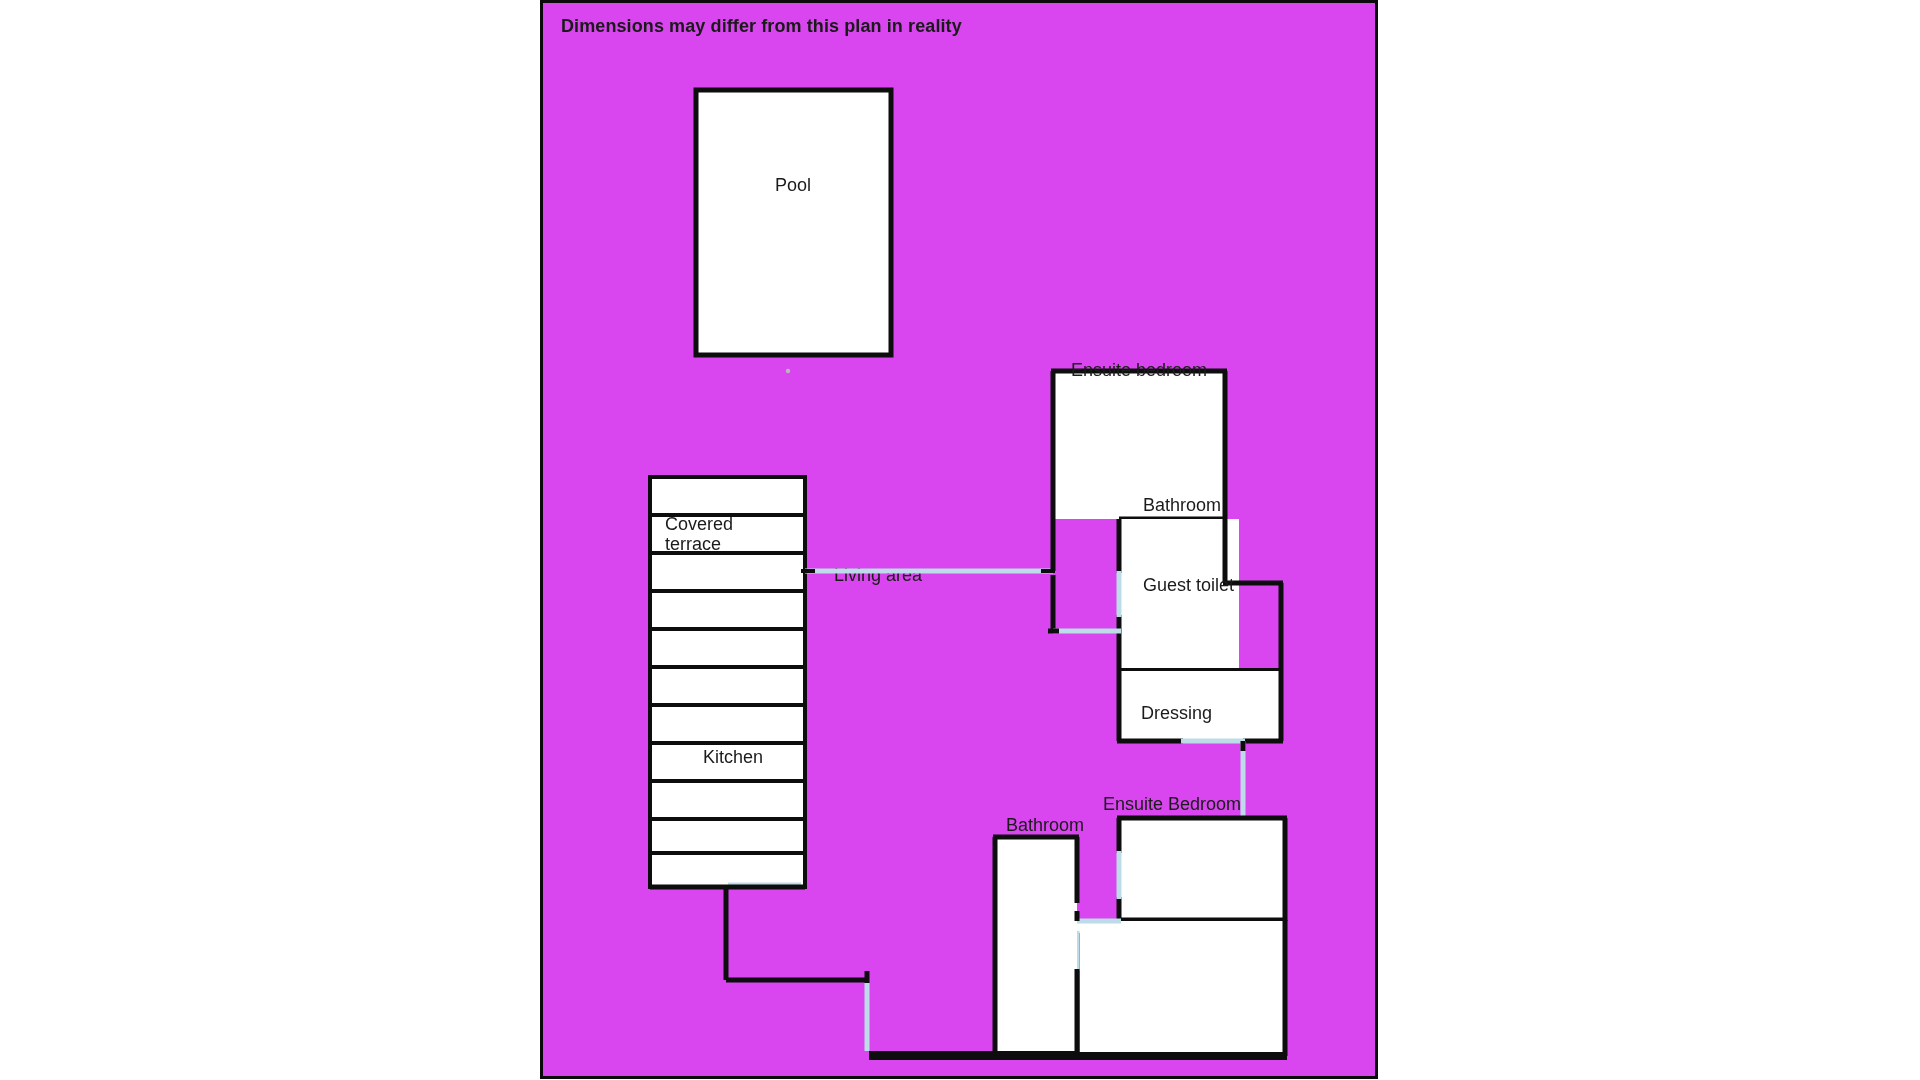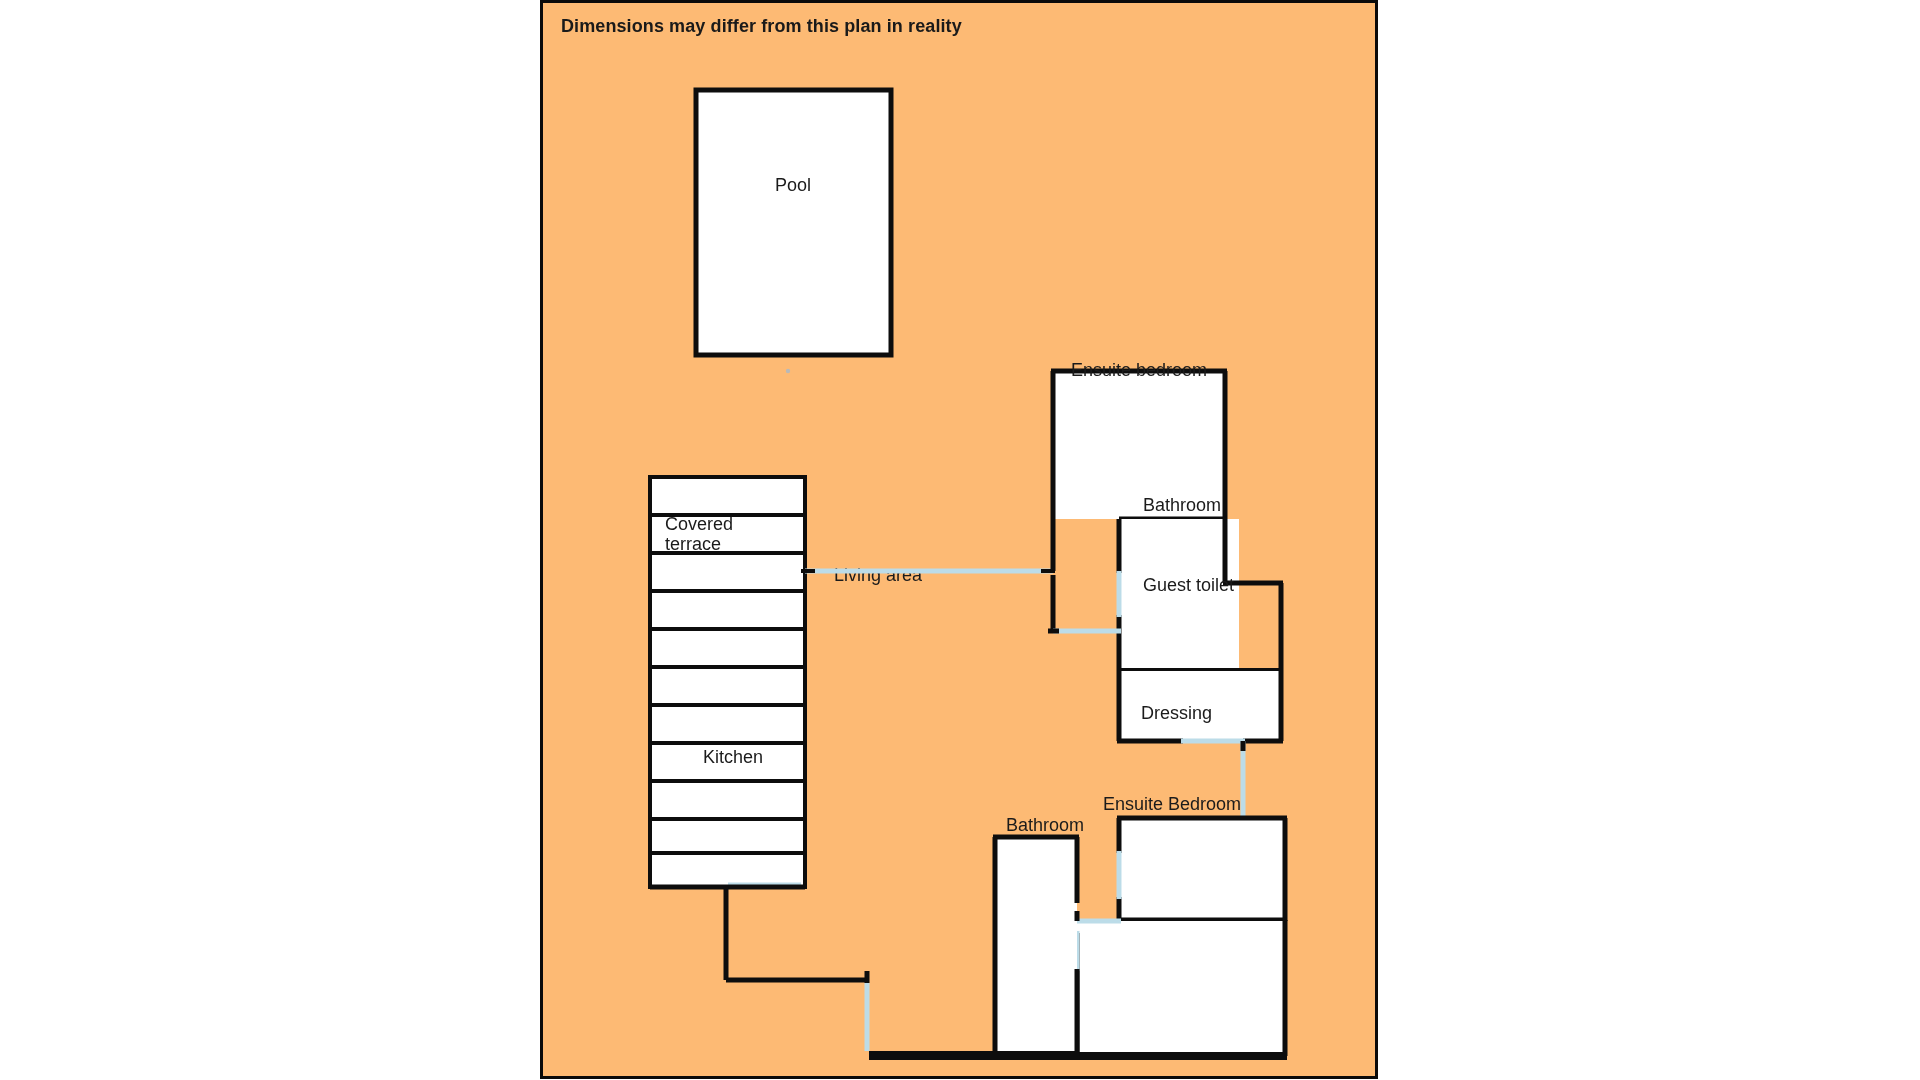--- a/index.html
+++ b/index.html
@@ -22,21 +22,21 @@
 
   
   #plan-sheet {
     position: absolute;
     left: 540px;
     top: 0px;
     width: 838px;
     height: 1079px;
     border: 3px solid #0a0a0a;
     box-sizing: border-box;
-    background: #fdba74;
+    background: #d946ef;
   }
 
   #plan-note {
     position: absolute;
     left: 18px;
     top: 13px;
     font-size: 18px;
     font-weight: 600;
     color: #1a1a1a;
     letter-spacing: 0.1px;

